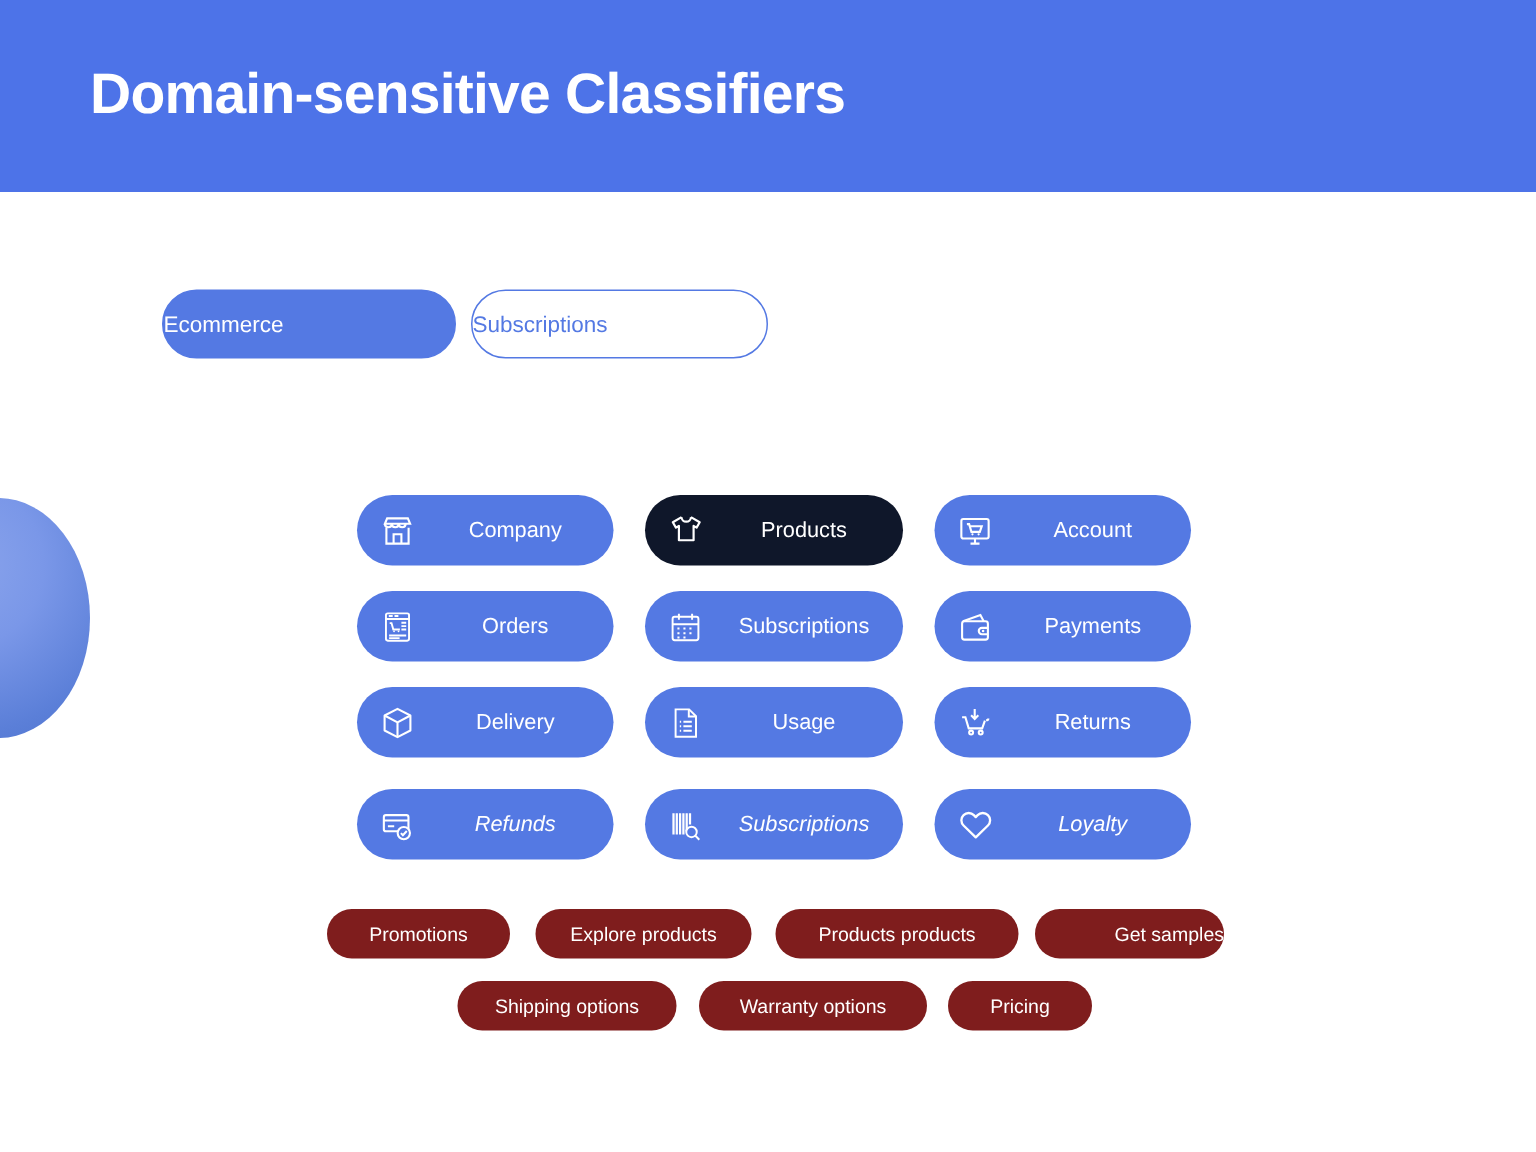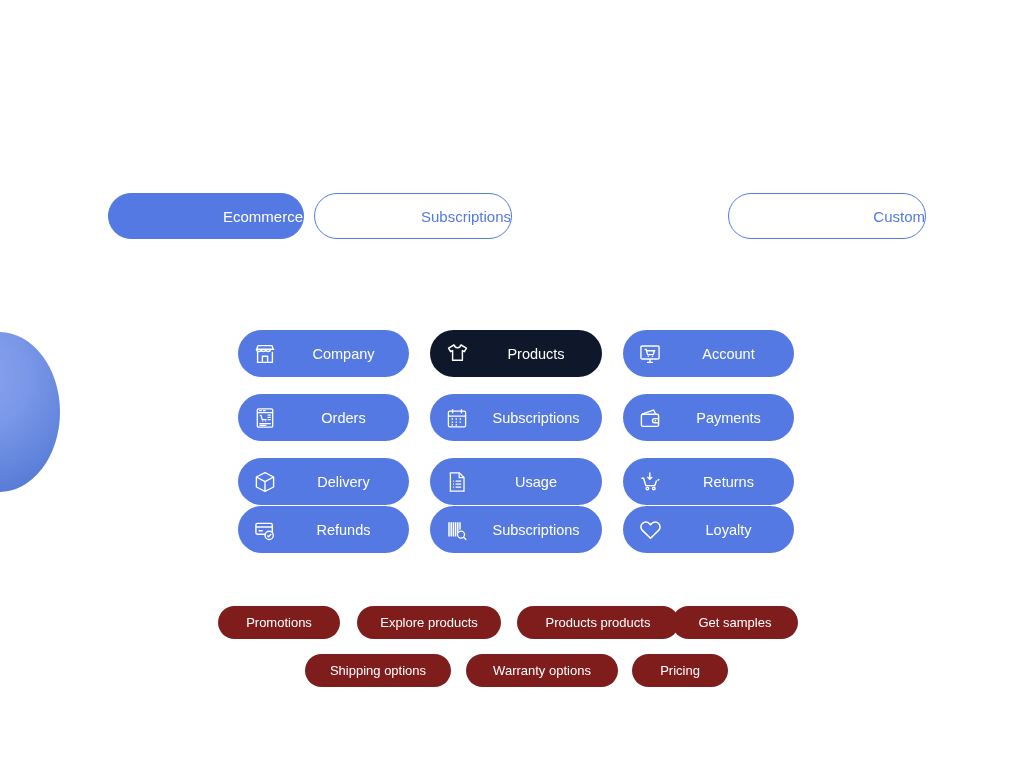--- a/index.html
+++ b/index.html
@@ -29,21 +29,21 @@
     width: 122px; height: 160px;
     border-radius: 50%;
     background: radial-gradient(circle at 30% 28%, #8aa4ec 0%, #7a97e8 38%, #5b7fd8 78%, #4f74cf 100%);
   }
 
   
   .tabs { position: absolute; left: 0; top: 193px; width: 1024px; height: 46px; }
   .tab {
     position: absolute; top: 0; height: 46px;
     border-radius: 23px;
-    display: flex; align-items: center; justify-content: flex-end;
+    display: flex; align-items: center; justify-content: flex-start;
     font-size: 15px; cursor: pointer;
   }
   .tab.active { background: #5479e3; color: #ffffff; border: 1.5px solid #5479e3; }
   .tab.idle   { background: #ffffff; color: #5479e3; border: 1.5px solid #5479e3; }
   .tab-0 { left: 108px;  width: 196px; }
   .tab-1 { left: 314px;  width: 198px; }
   .tab-2 { left: 521px;  width: 198px; }
   .tab-3 { left: 728px;  width: 198px; }
 
   
@@ -64,56 +64,56 @@
   .chip-label {
     flex: 1; text-align: center; padding-right: 14px;
     color: #ffffff; font-size: 14.5px; white-space: nowrap;
   }
   .col-0 { left: 238px; width: 171px; }
   .col-1 { left: 430px; width: 172px; }
   .col-2 { left: 623px; width: 171px; }
   .row-0 { top: 0px; }
   .row-1 { top: 64px; }
   .row-2 { top: 128px; }
-  .row-3 { top: 176px; }
+  .row-3 { top: 196px; font-style: italic; }
 
   
   .tags { position: absolute; left: 0; top: 606px; width: 1024px; }
   .tag {
     position: absolute; height: 33px;
     background: #7f1d1d; border-radius: 17px;
     display: flex; align-items: center; justify-content: center;
     color: #ffffff; font-size: 13px; white-space: nowrap;
     cursor: pointer;
   }
   .t-0 { left: 218px; top: 0px;  width: 122px; }
   .t-1 { left: 357px; top: 0px;  width: 144px; }
   .t-2 { left: 517px; top: 0px;  width: 162px; }
-  .t-3 { left: 672px; top: 0px;  width: 126px; }
+  .t-3 { left: 690px; top: 0px;  width: 126px; justify-content: flex-end; }
   .t-4 { left: 305px; top: 48px; width: 146px; }
   .t-5 { left: 466px; top: 48px; width: 152px; }
   .t-6 { left: 632px; top: 48px; width: 96px; }
 </style>
 </head>
 <body>
 
 <div class="page">
 
+  <div class="header">
+    <div class="header-title">Domain-sensitive Classifiers</div>
+  </div>
 
   <div class="sphere"></div>
 
   <div class="tabs">
     <div class="tab active tab-0">
       <span>Ecommerce</span>
     </div>
     <div class="tab idle tab-1">
       <span>Subscriptions</span>
-    </div>
-    <div class="tab idle tab-3">
-      <span>Custom</span>
     </div>
   </div>
 
   <div class="chips">
 
     <div class="chip blue col-0 row-0">
       <span class="chip-icon">
         <svg width="24" height="24" viewBox="0 0 24 24" fill="none" stroke="#fff" stroke-width="1.4">
           <path d="M3.6 7.2h16.8l-1.5-3.6H5.1L3.6 7.2z"></path>
           <path d="M3.6 7.2c0 1.3 1 2.3 2.3 2.3s2.3-1 2.3-2.3"></path>

